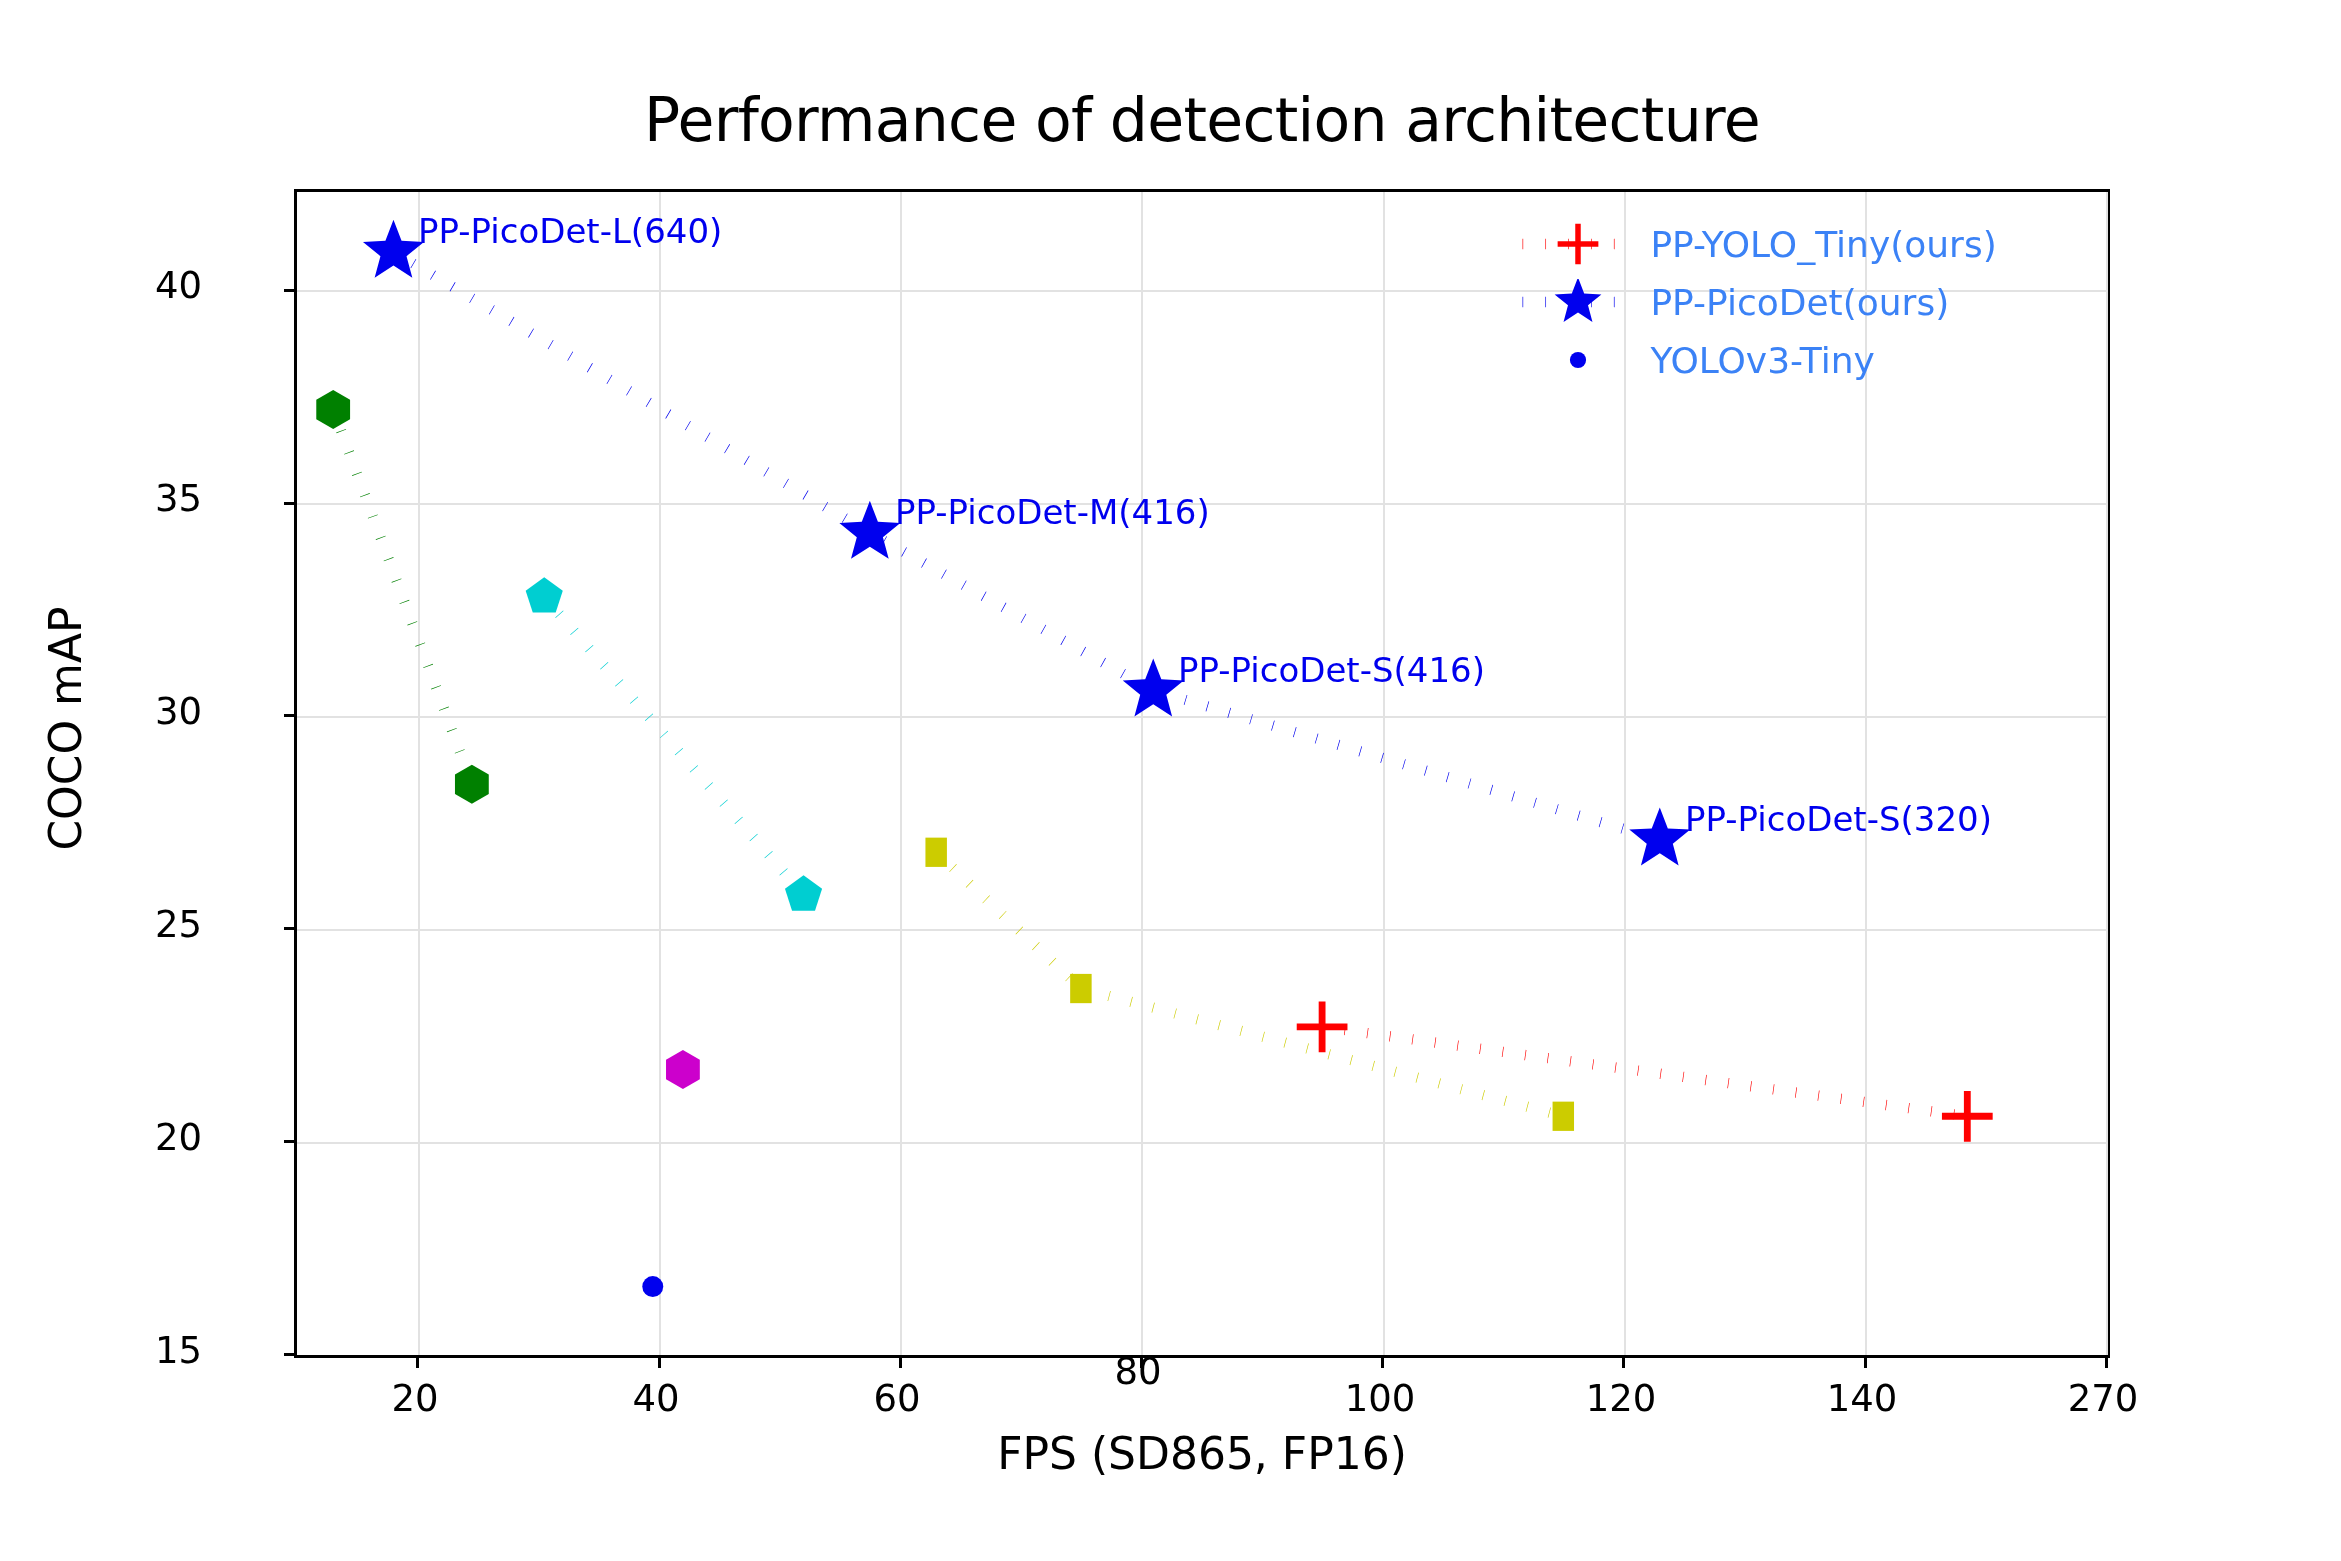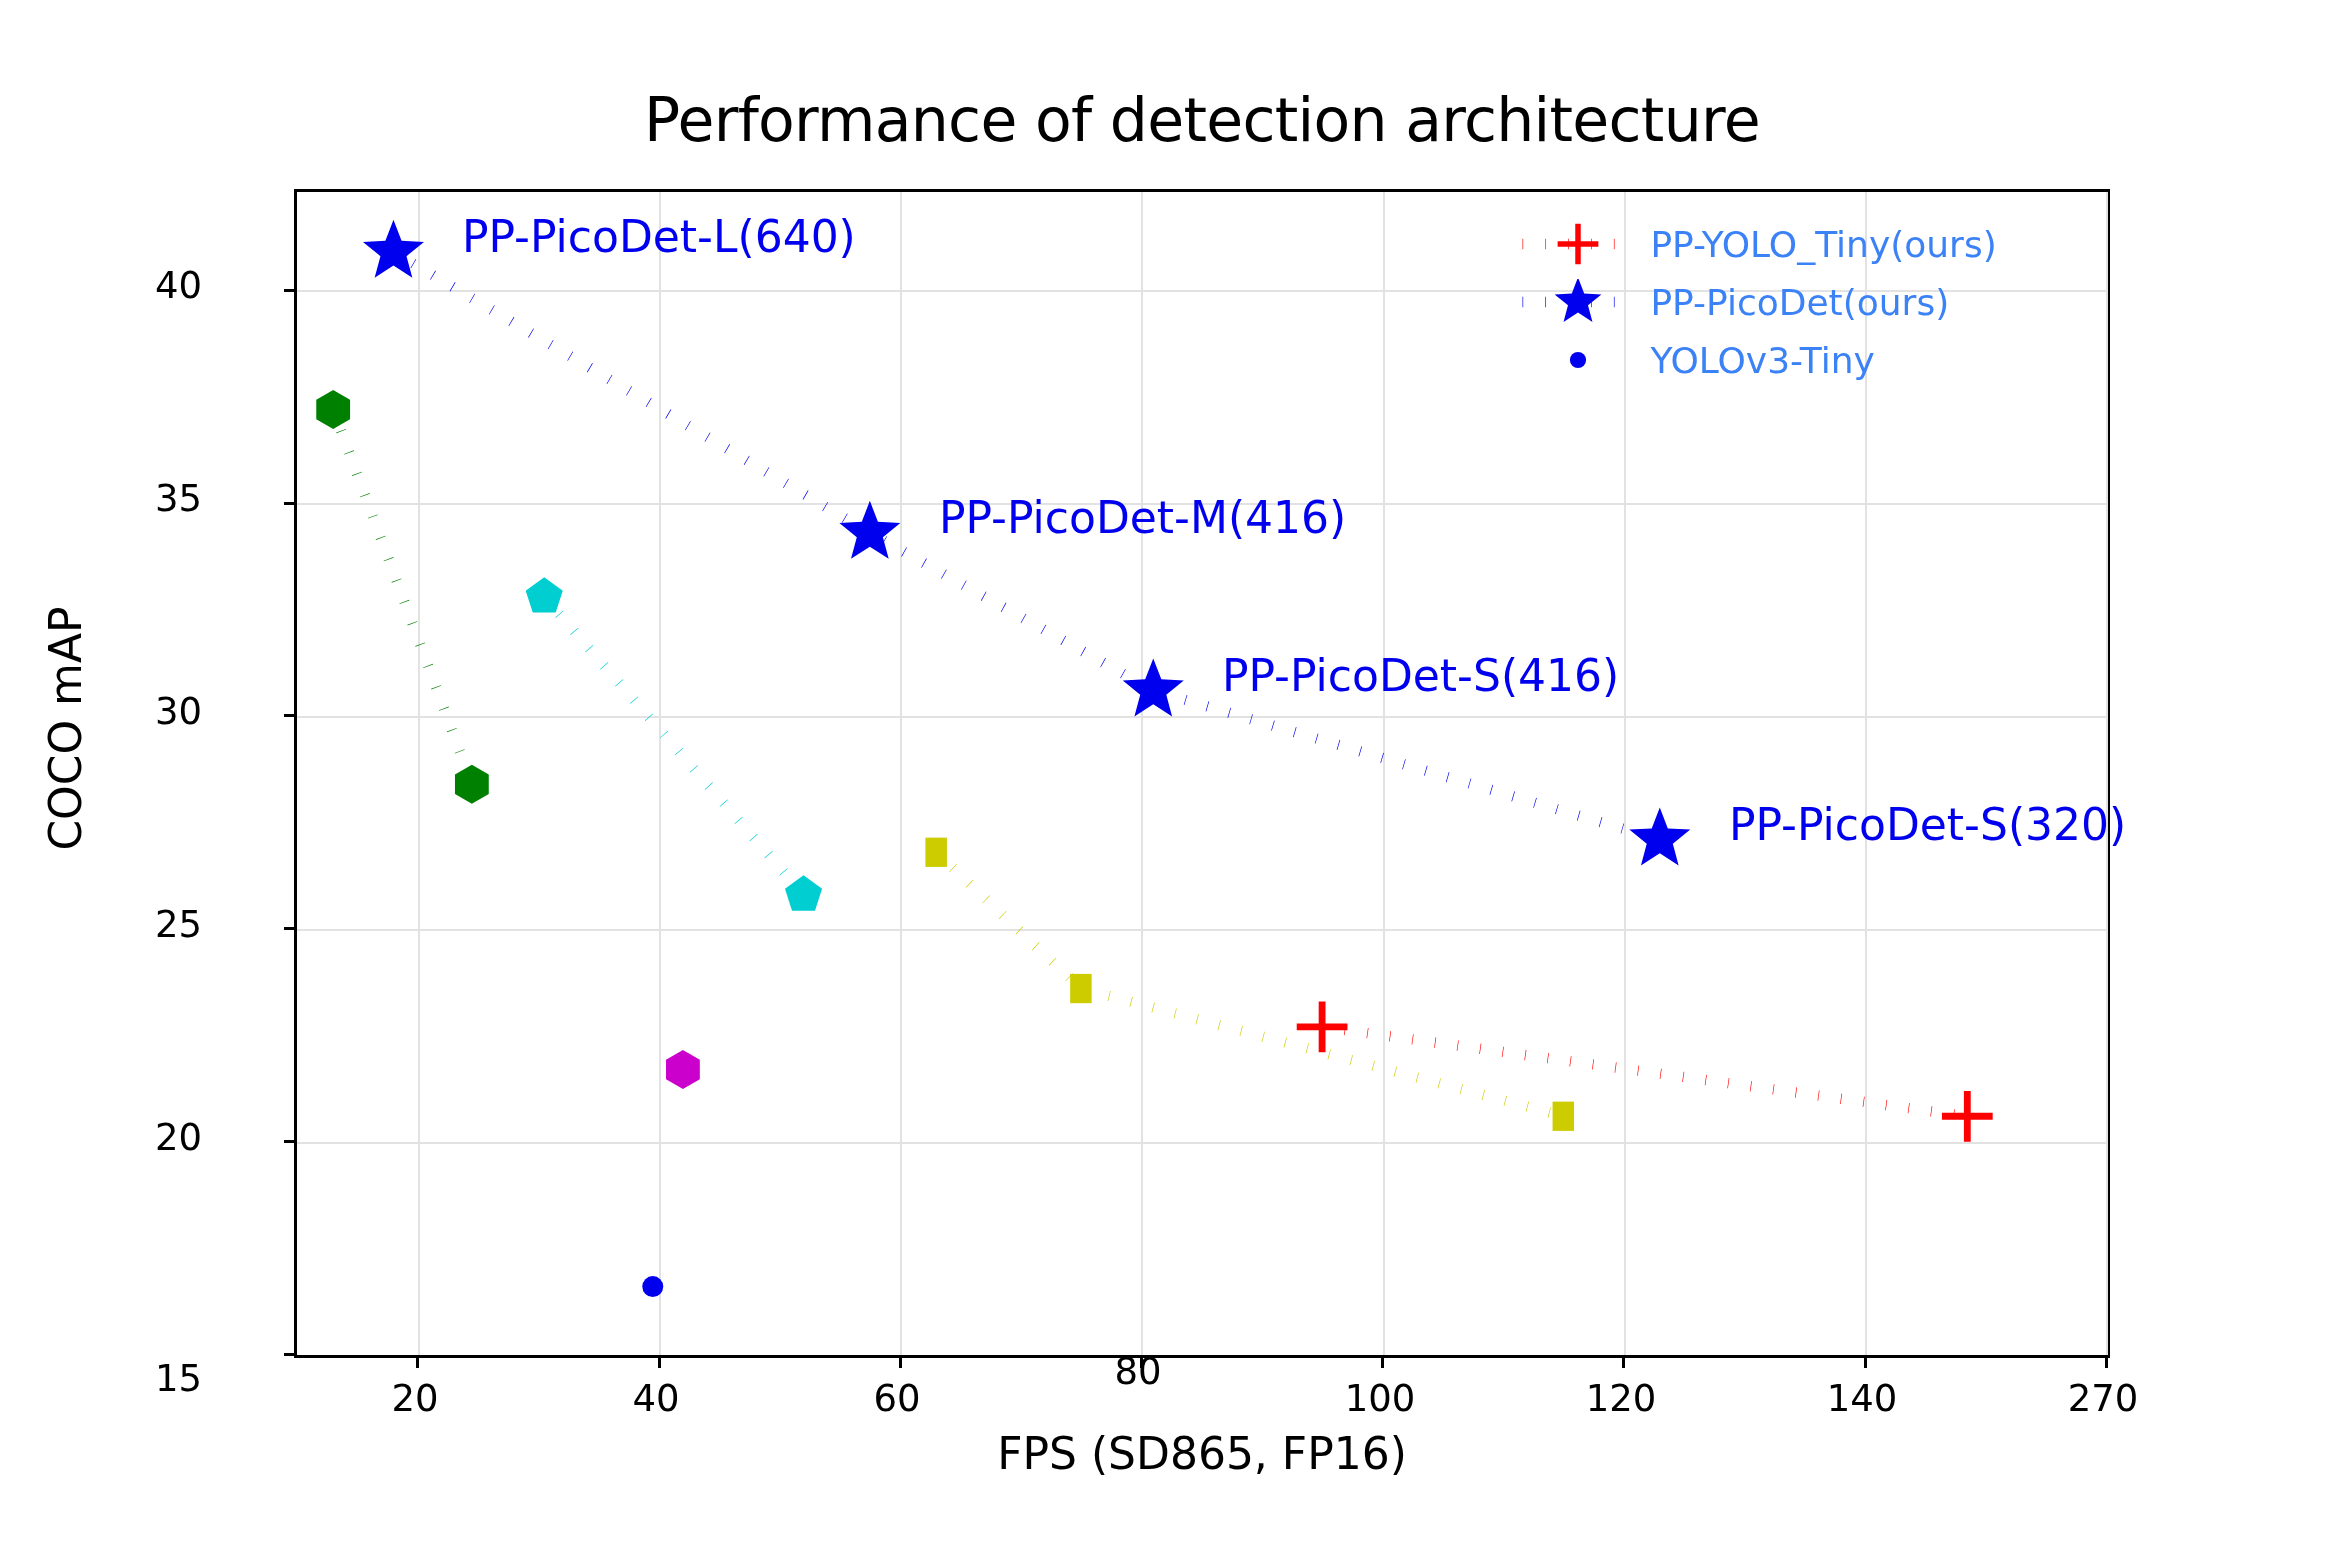--- a/index.html
+++ b/index.html
@@ -92,24 +92,23 @@
     top: 703px;
     width: 651px;
     text-align: center;
     font-size: 44px;
     color: #000000;
     transform: rotate(-90deg);
     transform-origin: center center;
   }
   .point-label {
     position: absolute;
-    font-size: 44px;
+    font-size: 34px;
     white-space: nowrap;
     color: #0000ff;
-    padding-left: 44px;
   }
   #legend {
     position: absolute;
     left: 1516px;
     top: 215px;
     width: 572px;
   }
   .legend-row {
     display: flex;
     align-items: center;
@@ -192,21 +191,21 @@
       </svg>
     <div id="annotations">
         <div class="point-label" style="left: 121px; top: 19px; color: rgb(0, 0, 238);">PP-PicoDet-L(640)</div>
         <div class="point-label" style="left: 598px; top: 300px; color: rgb(0, 0, 238);">PP-PicoDet-M(416)</div>
         <div class="point-label" style="left: 881px; top: 458px; color: rgb(0, 0, 238);">PP-PicoDet-S(416)</div>
         <div class="point-label" style="left: 1388px; top: 607px; color: rgb(0, 0, 238);">PP-PicoDet-S(320)</div>
       </div>
   </div>
 
   <div id="ticklabels">
-      <div class="ticklabel-y" style="top: 1329px; margin-top: 28px;">15</div>
+      <div class="ticklabel-y" style="top: 1329px;">15</div>
       <div class="ticklabel-y" style="top: 1116px;">20</div>
       <div class="ticklabel-y" style="top: 903px;">25</div>
       <div class="ticklabel-y" style="top: 690px;">30</div>
       <div class="ticklabel-y" style="top: 477px;">35</div>
       <div class="ticklabel-y" style="top: 264px;">40</div>
       <div class="ticklabel-x" style="left: 415px; top: 1377px;">20</div>
       <div class="ticklabel-x" style="left: 656px; top: 1377px;">40</div>
       <div class="ticklabel-x" style="left: 897px; top: 1377px;">60</div>
       <div class="ticklabel-x" style="left: 1138px; top: 1350px;">80</div>
       <div class="ticklabel-x" style="left: 1380px; top: 1377px;">100</div>

